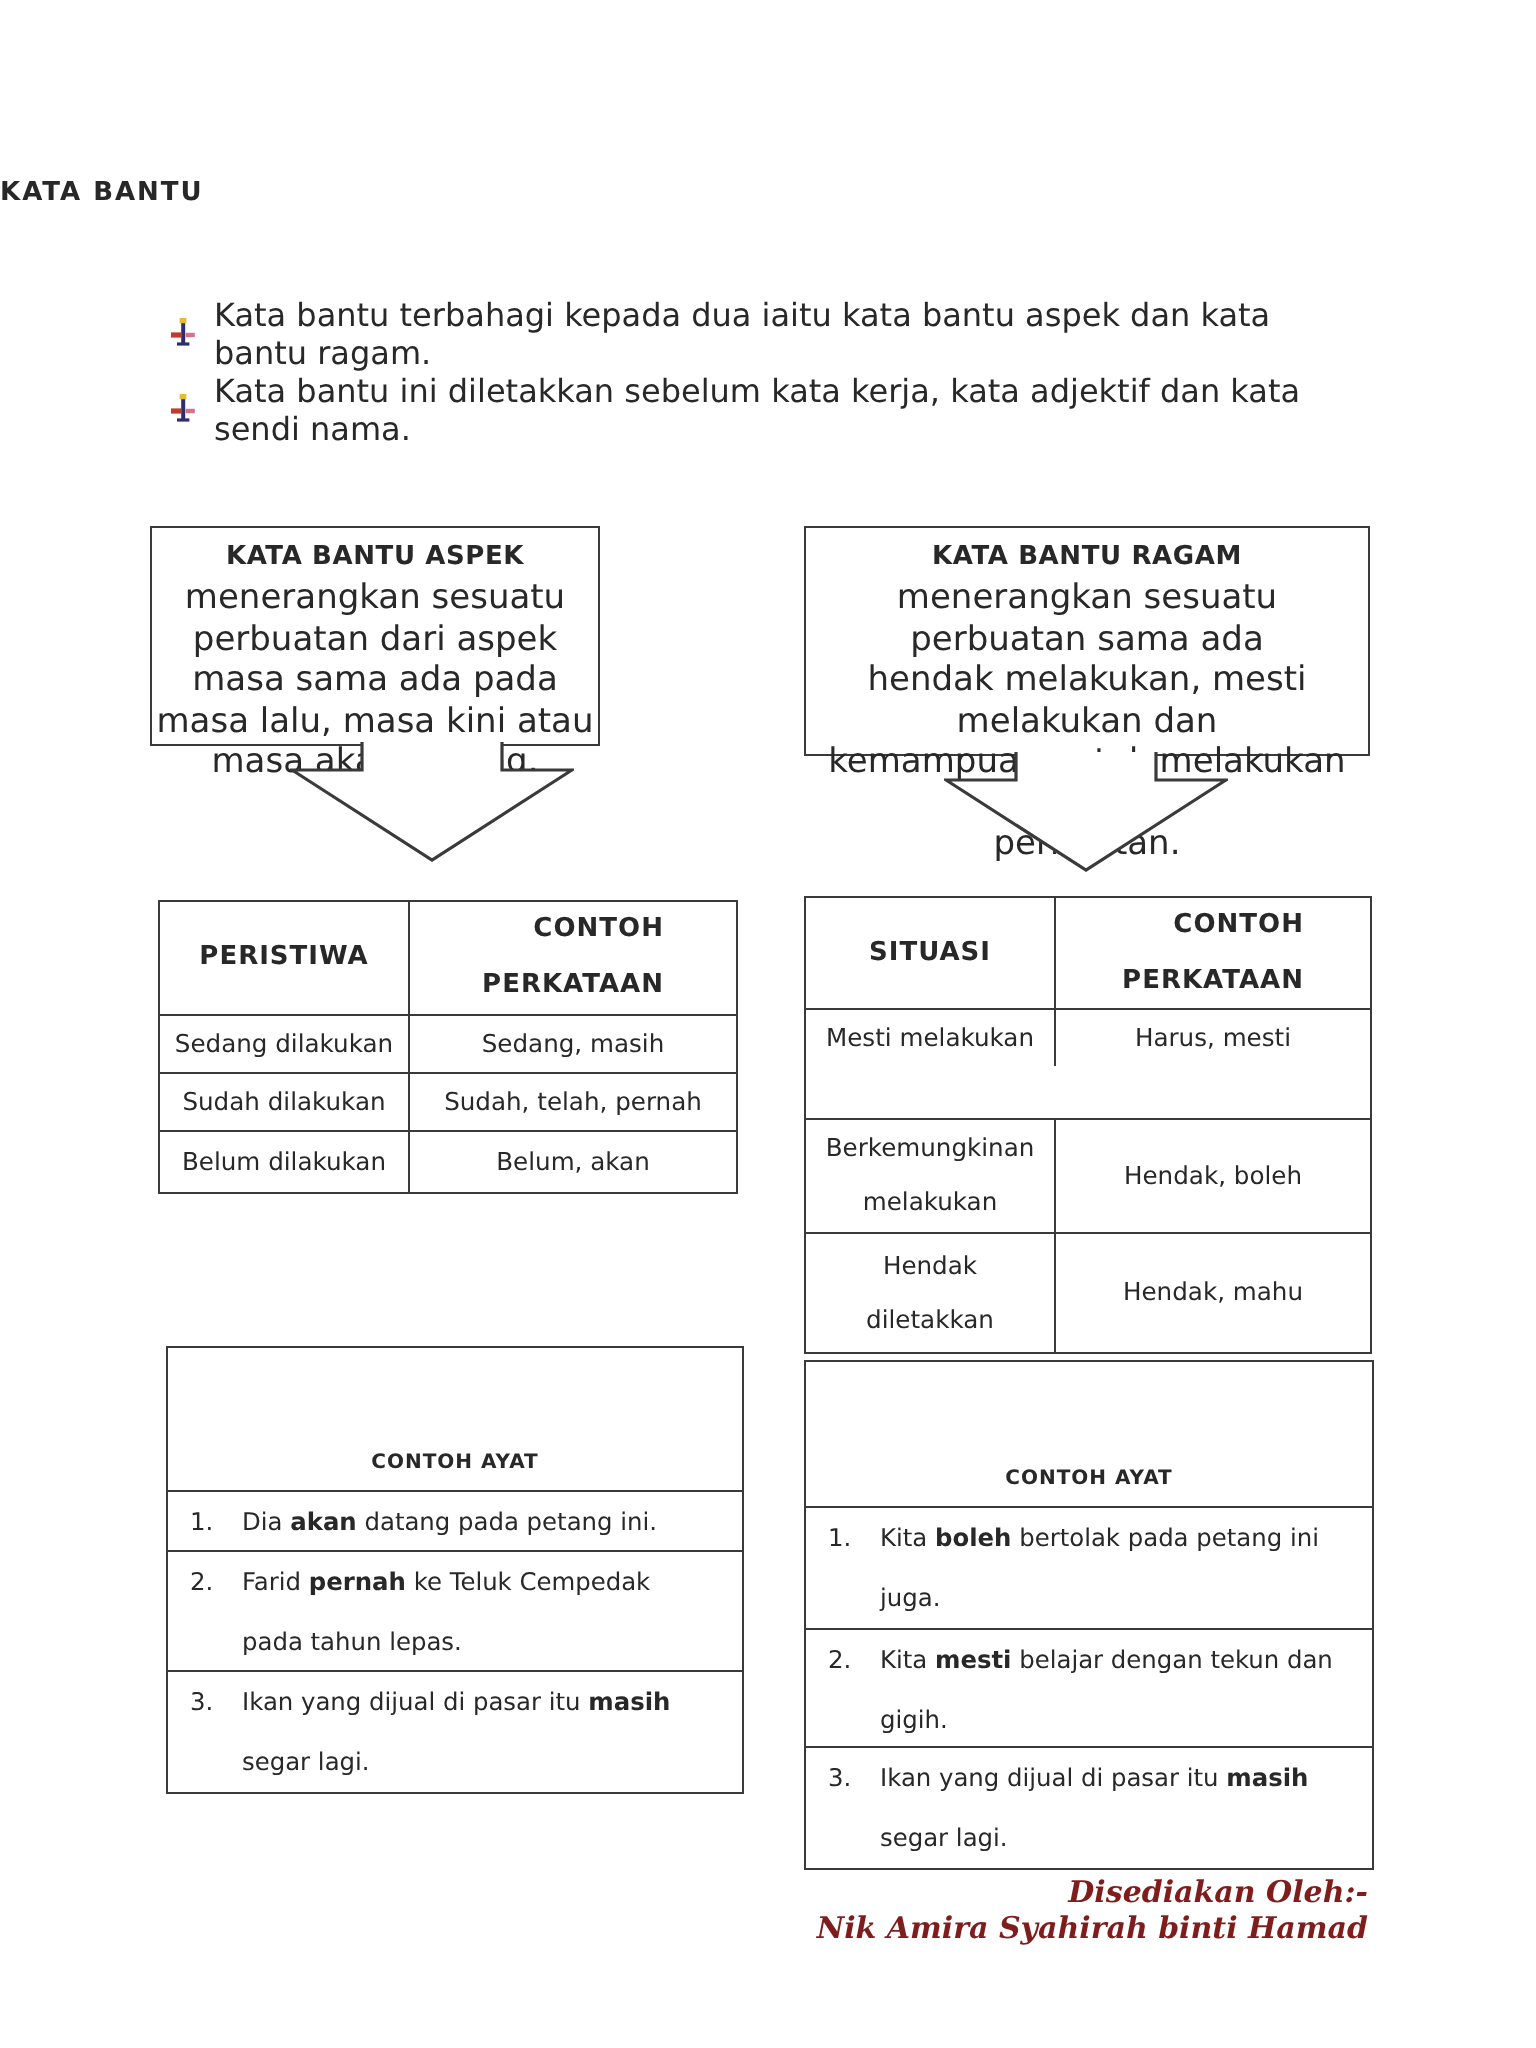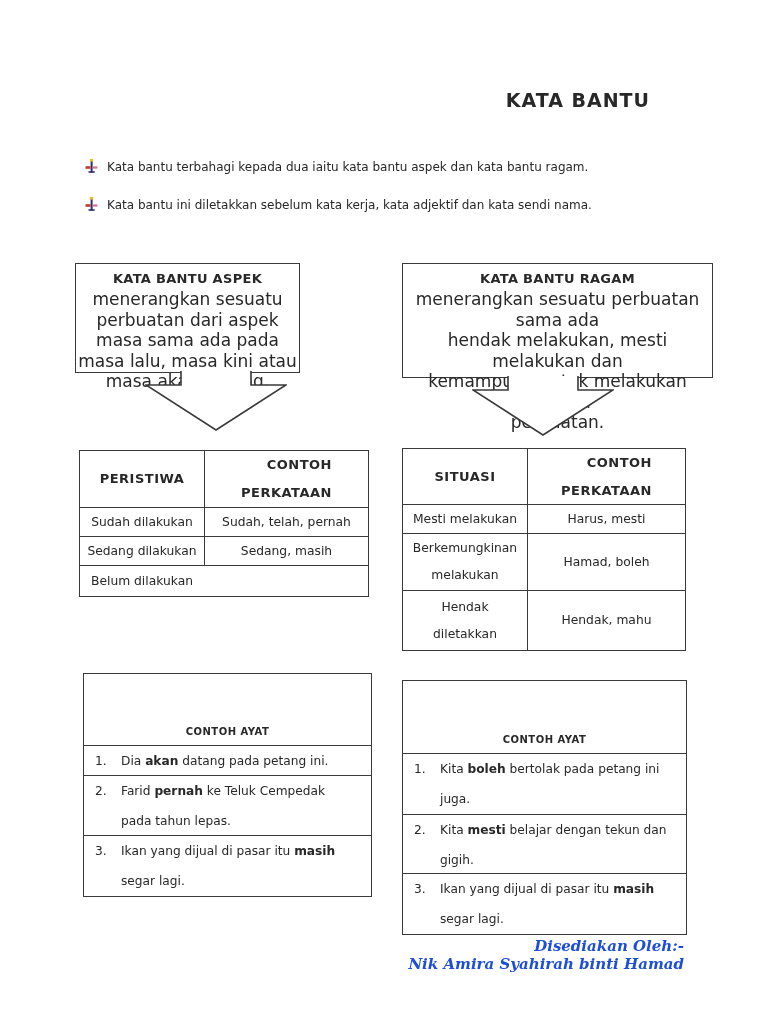--- a/index.html
+++ b/index.html
@@ -2,31 +2,31 @@
 <html><head>
 <meta charset="utf-8">
 <style>
   * { margin:0; padding:0; box-sizing:border-box; }
   html,body { width:768px; height:1024px; background:#ffffff; }
   #page {
     position:relative; width:768px; height:1024px; background:#ffffff;
     font-family:"DejaVu Sans", sans-serif; color:#282828; overflow:hidden;
   }
   .doc-title {
-    position:absolute; top:89px; left:0; width:650px; text-align:right;
-    font-size:19px; font-weight:bold; letter-spacing:1px;
+    position:absolute; top:89px; left:0; width:650px; text-align:left;
+    font-size:13px; font-weight:bold; letter-spacing:1px;
   }
   
   .bullets { position:absolute; left:85px; top:156px; width:600px; }
-  .bullet-row { display:flex; align-items:center; gap:9px; height:21px; margin-bottom:17px; font-size:12px; }
+  .bullet-row { display:flex; align-items:center; gap:9px; height:21px; margin-bottom:17px; font-size:16px; }
   .bicon { flex:0 0 auto; }
   
   .panel { position:absolute; width:282px; }
   .panel-aspek { left:75px; top:263px; width:225px; }
-  .panel-ragam { left:402px; top:263px; width:311px; }
+  .panel-ragam { left:402px; top:263px; width:283px; }
   .defbox {
     border:1.6px solid #3a3a3a; width:100%; text-align:center; background:#fff;
   }
   .box-aspek { height:110px; }
   .box-ragam { height:115px; }
   .box-title { margin-top:7px; font-size:13px; font-weight:bold; letter-spacing:0.3px; }
   .box-body { margin-top:3px; font-size:17px; line-height:20.5px; white-space:pre-line; }
   .arrow { position:absolute; }
   .arrow-aspek { top:108px; left:70px; }
   .arrow-ragam { top:113px; left:70px; }
@@ -36,39 +36,39 @@
   .tbl-ragam { left:402px; top:448px; width:284px; }
   .trow { display:flex; }
   .trow + .trow { border-top:1.6px solid #3a3a3a; }
   .c1 { width:124px; display:flex; align-items:center; justify-content:center; text-align:center; }
   .c2 { flex:1; border-left:1.6px solid #3a3a3a; display:flex; align-items:center; justify-content:center; text-align:right; }
   .hrow .c1, .hrow .c2 { font-weight:bold; font-size:13px; letter-spacing:0.5px; white-space:pre-line; line-height:28px; }
   .tbl-aspek .hrow { height:56px; }
   .tbl-ragam .hrow { height:55px; }
   .cell { font-size:12.3px; white-space:pre-line; line-height:27px; }
   .tbl-aspek .r1 { height:29px; } .tbl-aspek .r2 { height:29px; } .tbl-aspek .r3 { height:31px; }
-  .tbl-ragam .r1 { height:29px; } .tbl-ragam .r2 { height:57px; } .tbl-ragam .r3 { height:60px; }
+  .tbl-ragam .r1 { height:29px; } .tbl-ragam .r2 { height:57px;margin-top:26px; } .tbl-ragam .r3 { height:60px; }
   
   .ayat { position:absolute; border:1.6px solid #3a3a3a; background:#fff; }
   .ayat-left { left:83px; top:673px; width:289px; }
   .ayat-right { left:402px; top:680px; width:285px; }
   .ayat-head { display:flex; align-items:center; justify-content:center; font-weight:bold; font-size:10px; letter-spacing:0.5px;margin-top:44px; }
   .ayat-left .ayat-head { height:27px; }
   .ayat-right .ayat-head { height:28px; }
   .arow { display:flex; align-items:flex-start; border-top:1.6px solid #3a3a3a; }
   .num { margin-left:11px; width:26px; font-size:12.2px; line-height:30px; }
   .txt { flex:1; font-size:12.2px; line-height:30px; white-space:pre-line; padding-right:2px; }
   .b { font-weight:bold; }
   .ayat-left .a1 { height:30px; } .ayat-left .a2 { height:60px; } .ayat-left .a3 { height:61px; }
   .ayat-right .a1 { height:61px; } .ayat-right .a2 { height:59px; } .ayat-right .a3 { height:61px; }
   
   .footer {
     position:absolute; top:938px; left:0; width:684px; text-align:right;
     font-family:"DejaVu Serif", serif; font-style:italic; font-weight:600;
-    font-size:15px; line-height:17.5px; color:#1d4ed8;
+    font-size:15px; line-height:17.5px; color:#7f1d1d;
   }
 </style>
 </head>
 <body>
 
 <div id="page">
 
   <div class="doc-title">KATA BANTU</div>
 
   <div class="bullets">
@@ -118,47 +118,48 @@
       <polyline points="36,0 36,14 1,14 71,59 141,14 106,14 106,0" fill="#ffffff" stroke="#3a3a3a" stroke-width="1.6" stroke-linejoin="miter"></polyline>
     </svg>
   </div>
 
   <div class="tbl tbl-aspek">
     <div class="trow hrow">
       <div class="c1">PERISTIWA</div>
       <div class="c2">CONTOH
 PERKATAAN</div>
     </div>
+    <div class="trow r2">
+      <div class="c1 cell">Sedang dilakukan</div>
+      <div class="c2 cell">Sedang, masih</div>
+    </div>
     <div class="trow r1">
       <div class="c1 cell">Sudah dilakukan</div>
       <div class="c2 cell">Sudah, telah, pernah</div>
     </div>
-    <div class="trow r2">
-      <div class="c1 cell">Sedang dilakukan</div>
-      <div class="c2 cell">Sedang, masih</div>
-    </div>
     <div class="trow r3">
       <div class="c1 cell">Belum dilakukan</div>
+      <div class="c2 cell">Belum, akan</div>
     </div>
   </div>
 
   <div class="tbl tbl-ragam">
     <div class="trow hrow">
       <div class="c1">SITUASI</div>
       <div class="c2">CONTOH
 PERKATAAN</div>
     </div>
     <div class="trow r1">
       <div class="c1 cell">Mesti melakukan</div>
       <div class="c2 cell">Harus, mesti</div>
     </div>
     <div class="trow r2">
       <div class="c1 cell">Berkemungkinan
 melakukan</div>
-      <div class="c2 cell">Hamad, boleh</div>
+      <div class="c2 cell">Hendak, boleh</div>
     </div>
     <div class="trow r3">
       <div class="c1 cell">Hendak
 diletakkan</div>
       <div class="c2 cell">Hendak, mahu</div>
     </div>
   </div>
 
   <div class="ayat ayat-left">
     <div class="ayat-head">CONTOH AYAT</div>

